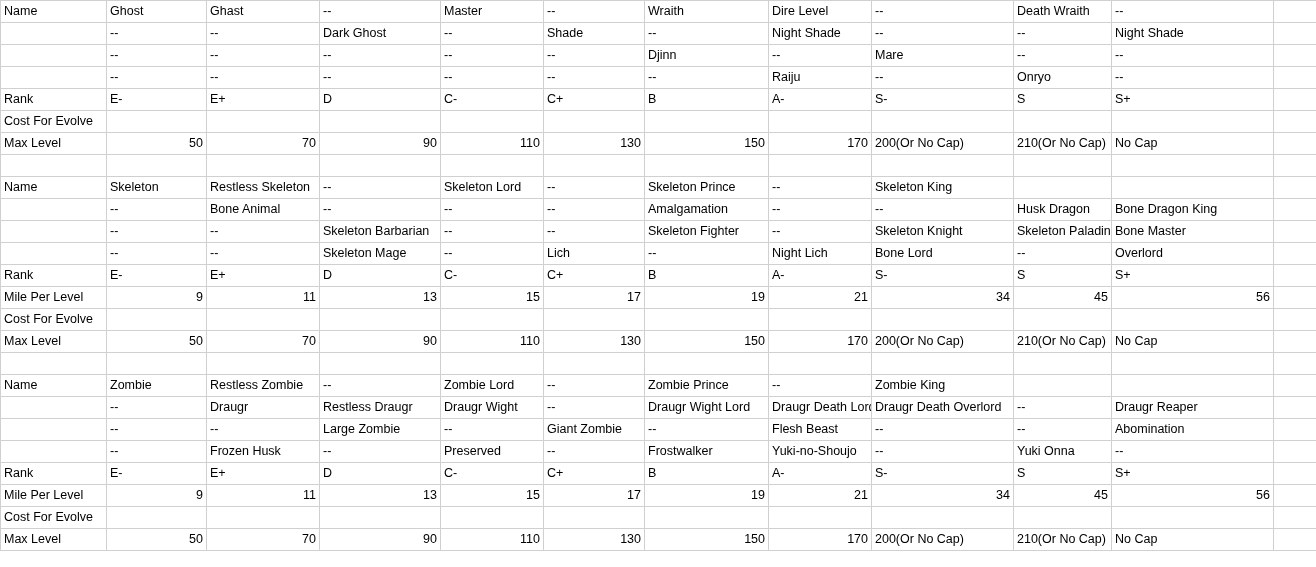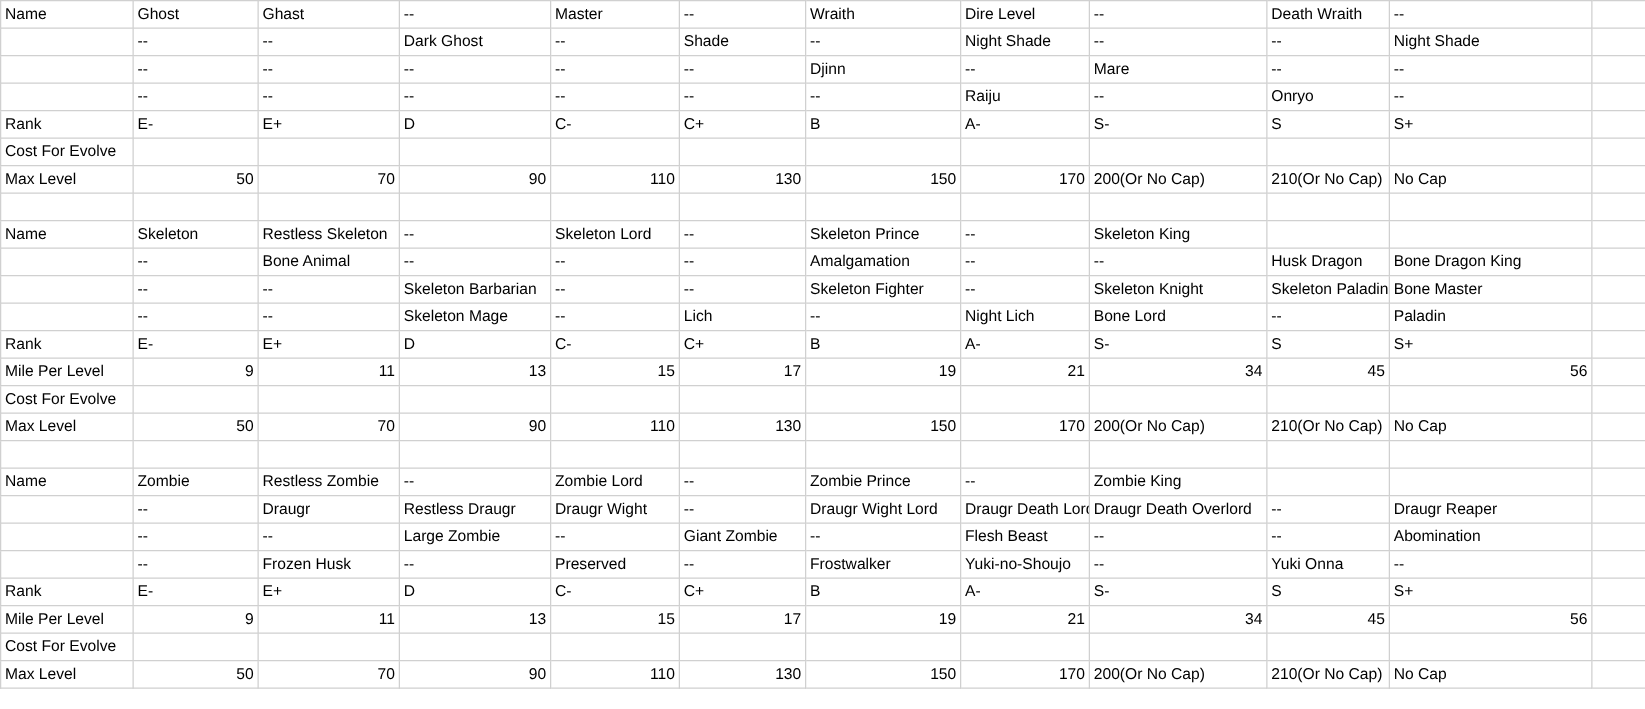--- a/index.html
+++ b/index.html
@@ -223,21 +223,21 @@
         <td></td>
         <td>--</td>
         <td>--</td>
         <td>Skeleton Mage</td>
         <td>--</td>
         <td>Lich</td>
         <td>--</td>
         <td>Night Lich</td>
         <td>Bone Lord</td>
         <td>--</td>
-        <td>Paladin</td>
+        <td>Overlord</td>
         <td></td>
       </tr>
       <tr>
         <td>Rank</td>
         <td>E-</td>
         <td>E+</td>
         <td>D</td>
         <td>C-</td>
         <td>C+</td>
         <td>B</td>

